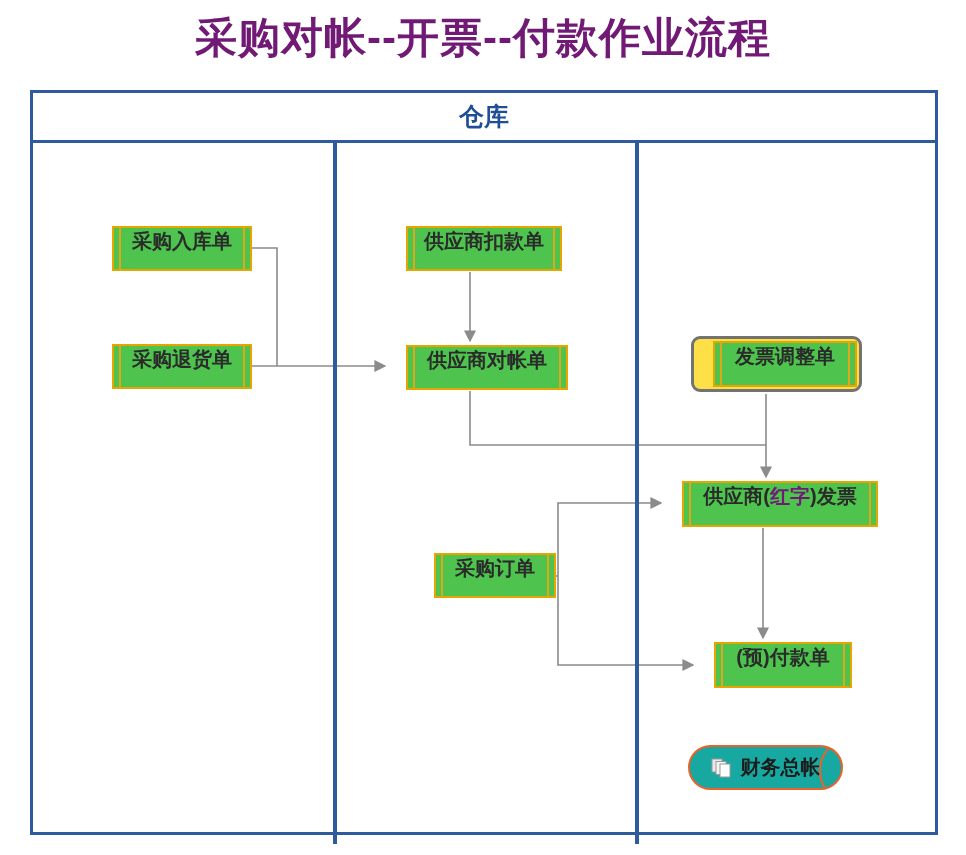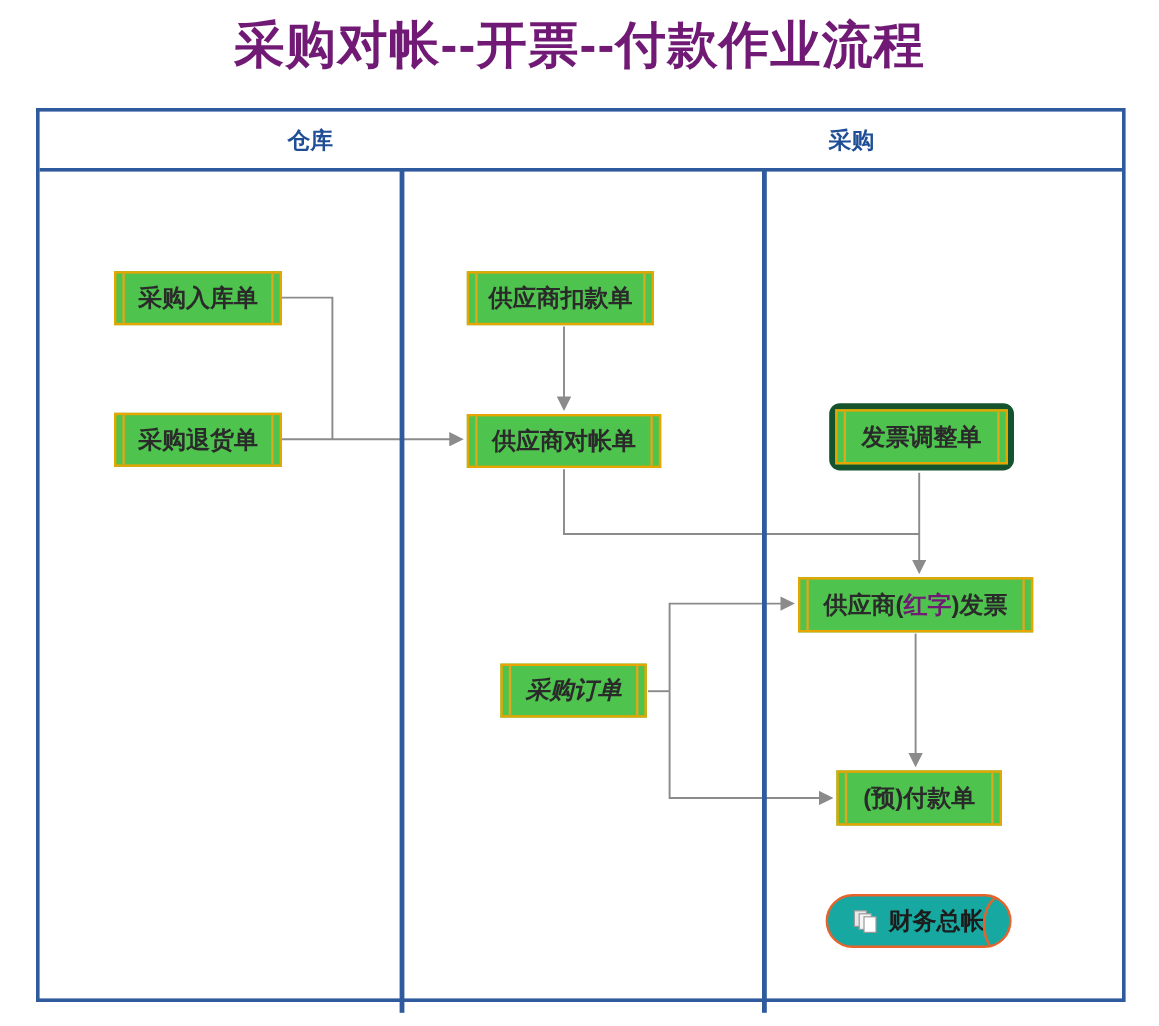--- a/index.html
+++ b/index.html
@@ -15,59 +15,60 @@
   .frame {
     position: absolute; left: 30px; top: 90px; width: 908px; height: 745px;
     border: 3px solid #2f5a9e; background: transparent;
   }
   .header-row {
     position: absolute; left: 0; top: 0; width: 100%; height: 50px;
     border-bottom: 3px solid #2f5a9e; display: flex;
   }
   .header-cell {
     flex: 1; display: flex; align-items: center; justify-content: center;
-    font-size: 19px; font-weight: 700; color: #1f4e96;
+    font-size: 25px; font-weight: 700; color: #1f4e96;
   }
 
   .lane-divider {
     position: absolute; width: 4px; background: #2f5a9e; top: 140px; height: 704px;
   }
   .lane-divider.d1 { left: 333px; }
   .lane-divider.d2 { left: 635px; }
 
   svg.connectors {
     position: absolute; left: 0; top: 0; width: 966px; height: 855px;
     pointer-events: none;
   }
 
   .task {
     position: absolute; background: #4ec34e; border: 2px solid #e7a500;
-    display: flex; align-items: center; justify-content: center;
+    display: flex; justify-content: center;
     font-size: 20px; font-weight: 700; color: #2a2a2a; white-space: nowrap;
     cursor: pointer;
+    margin-left: 17px;
   }
   .task::before, .task::after {
     content: ""; position: absolute; top: 0; bottom: 0; width: 2px;
     background: #dca81c;
   }
   .task::before { left: 5px; }
   .task::after  { right: 5px; }
 
   .n-purchase-receipt   { left: 95px;  top: 226px; width: 140px; height: 45px; }
   .n-purchase-return    { left: 95px;  top: 344px; width: 140px; height: 45px; }
   .n-supplier-deduction { left: 389px; top: 226px; width: 156px; height: 45px; }
   .n-supplier-statement { left: 389px; top: 345px; width: 162px; height: 45px; }
   .n-supplier-invoice   { left: 665px; top: 481px; width: 196px; height: 46px; }
-  .n-purchase-order     { left: 417px; top: 553px; width: 122px; height: 45px; font-style: italic; }
+  .n-purchase-order     { left: 417px; top: 553px; width: 122px; height: 45px; }
   .n-prepayment         { left: 697px; top: 642px; width: 138px; height: 46px; }
 
   .highlight-wrap {
     position: absolute; left: 691px; top: 336px;
-    border: 3px solid #14532d; border-radius: 9px; padding: 2px;
-    background: #14532d;
+    border: 3px solid #737373; border-radius: 9px; padding: 2px;
+    background: #fde047;
   }
   .highlight-wrap .task { position: relative; left: 0; top: 0; width: 144px; height: 46px; }
 
   .red-text { color: #701a75; }
 
   .ledger {
     position: absolute; left: 688px; top: 745px; width: 155px; height: 45px;
     background: #17a9a1; border: 2px solid #e8632c; border-radius: 23px;
     display: flex; align-items: center; justify-content: center; gap: 8px;
     font-size: 20px; font-weight: 700; color: #1c1c1c; white-space: nowrap;
@@ -80,21 +81,20 @@
   .ledger-icon-svg { width: 22px; height: 20px; flex: 0 0 auto; }
 </style>
 </head>
 <body>
 
 <div class="page-title">采购对帐--开票--付款作业流程</div>
 
 <div class="frame">
   <div class="header-row">
     <div class="header-cell">仓库</div>
-    <div class="header-cell">采购</div>
   </div>
 </div>
 
 <svg class="connectors" viewBox="0 0 966 855" xmlns="http://www.w3.org/2000/svg">
   <defs>
     <marker id="arrow" viewBox="0 0 10 10" refX="8" refY="5" markerWidth="7.5" markerHeight="7.5" orient="auto-start-reverse">
       <path d="M0,0 L10,5 L0,10 z" fill="#8b8b8b"></path>
     </marker>
   </defs>
   <g fill="none" stroke="#8b8b8b" stroke-width="1.6">

